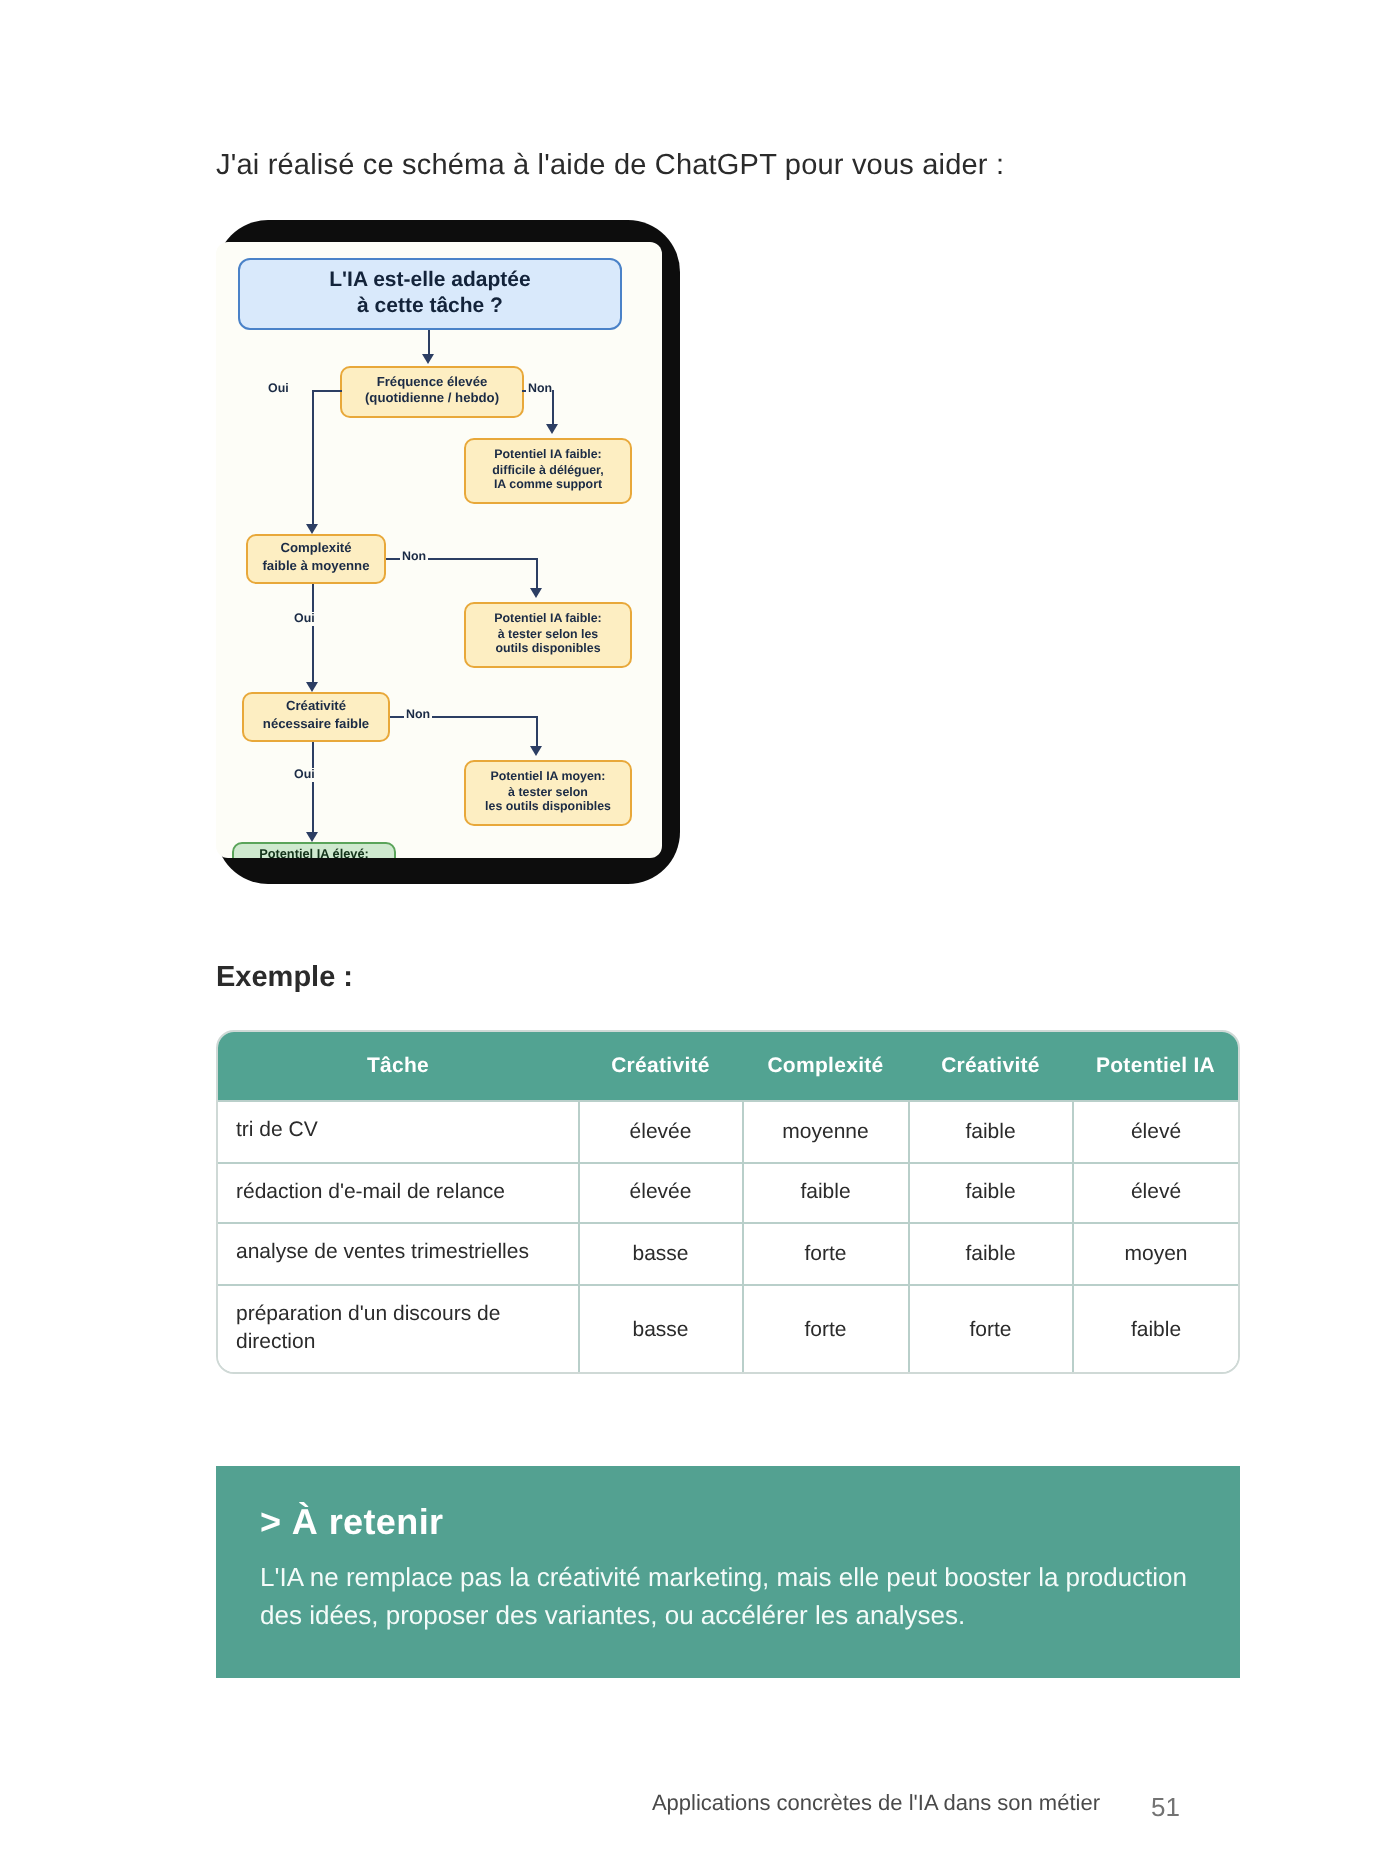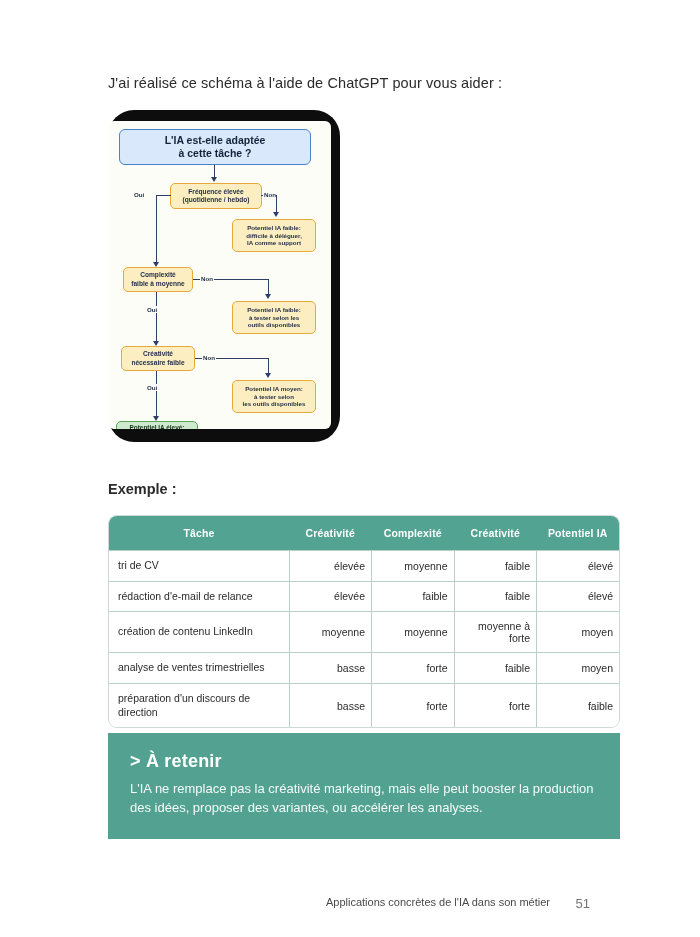--- a/index.html
+++ b/index.html
@@ -97,21 +97,21 @@
   table{border-collapse:collapse;width:100%;table-layout:fixed;}
   thead th{
     background:#52a392;color:#ffffff;
     font-size:10.5px;font-weight:bold;
     padding:11px 4px;text-align:center;
     letter-spacing:.15px;
   }
   thead th:first-child{width:172px;}
   tbody td{
     font-size:10.5px;color:#2b2b2b;
-    padding:8px 6px;text-align:right;
+    padding:8px 6px;text-align:center;
     border-top:1px solid #b9cfca;
     border-right:1px solid #b9cfca;
     background:#fff;
     vertical-align:middle;
   }
   tbody td:last-child{border-right:none;}
   tbody td.task{text-align:left;padding-left:9px;line-height:1.3;}
 
   
   .callout{
@@ -233,27 +233,20 @@
           <td>élevé</td>
         </tr>
         <tr>
           <td class="task">rédaction d'e-mail de relance</td>
           <td>élevée</td>
           <td>faible</td>
           <td>faible</td>
           <td>élevé</td>
         </tr>
         <tr>
-          <td class="task">création de contenu LinkedIn</td>
-          <td>moyenne</td>
-          <td>moyenne</td>
-          <td>moyenne à forte</td>
-          <td>moyen</td>
-        </tr>
-        <tr>
           <td class="task">analyse de ventes trimestrielles</td>
           <td>basse</td>
           <td>forte</td>
           <td>faible</td>
           <td>moyen</td>
         </tr>
         <tr>
           <td class="task">préparation d'un discours de direction</td>
           <td>basse</td>
           <td>forte</td>

